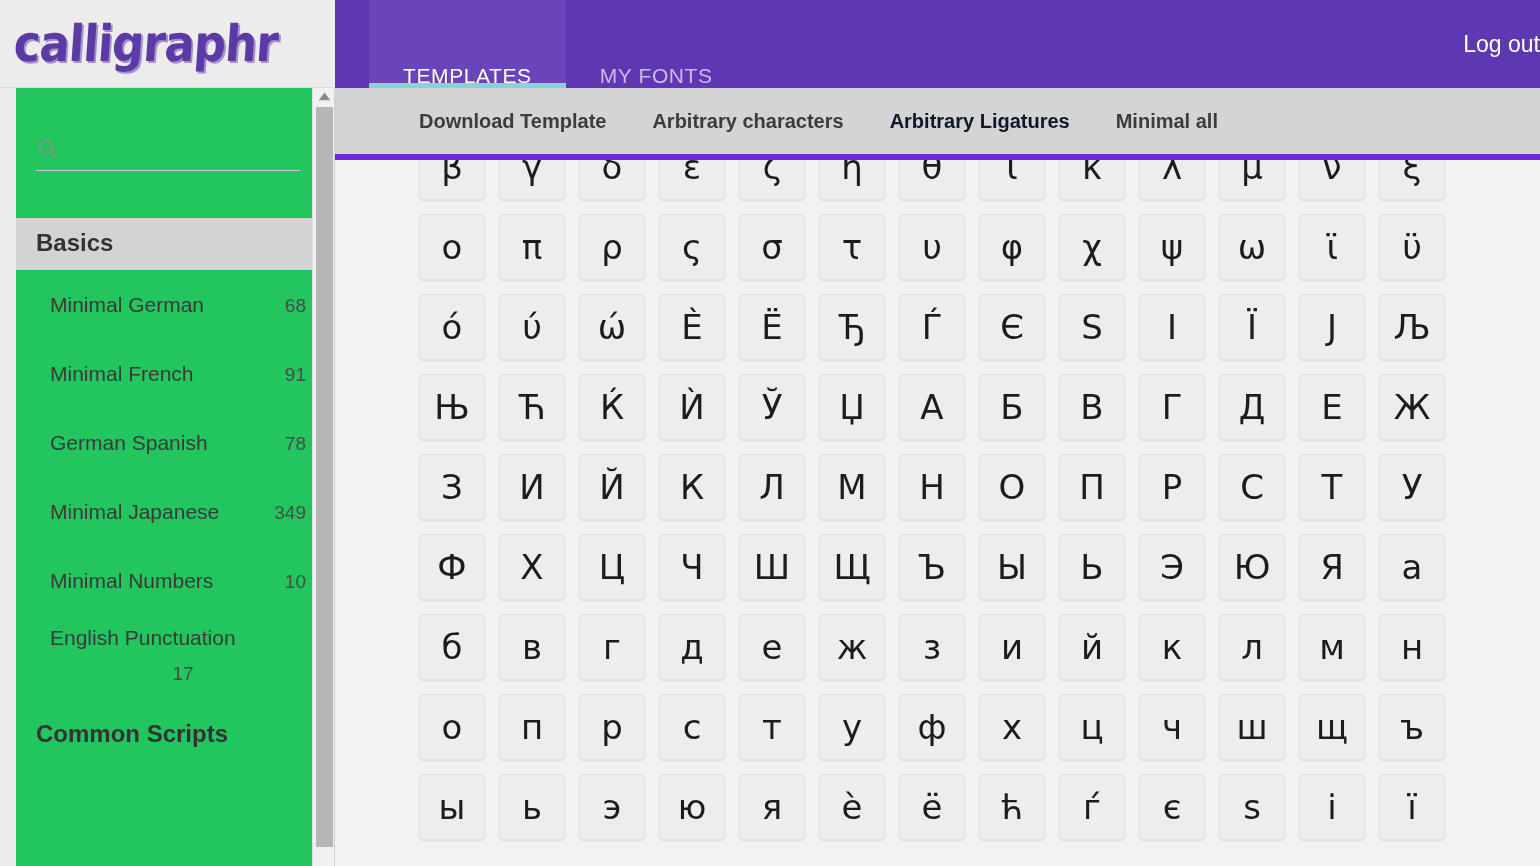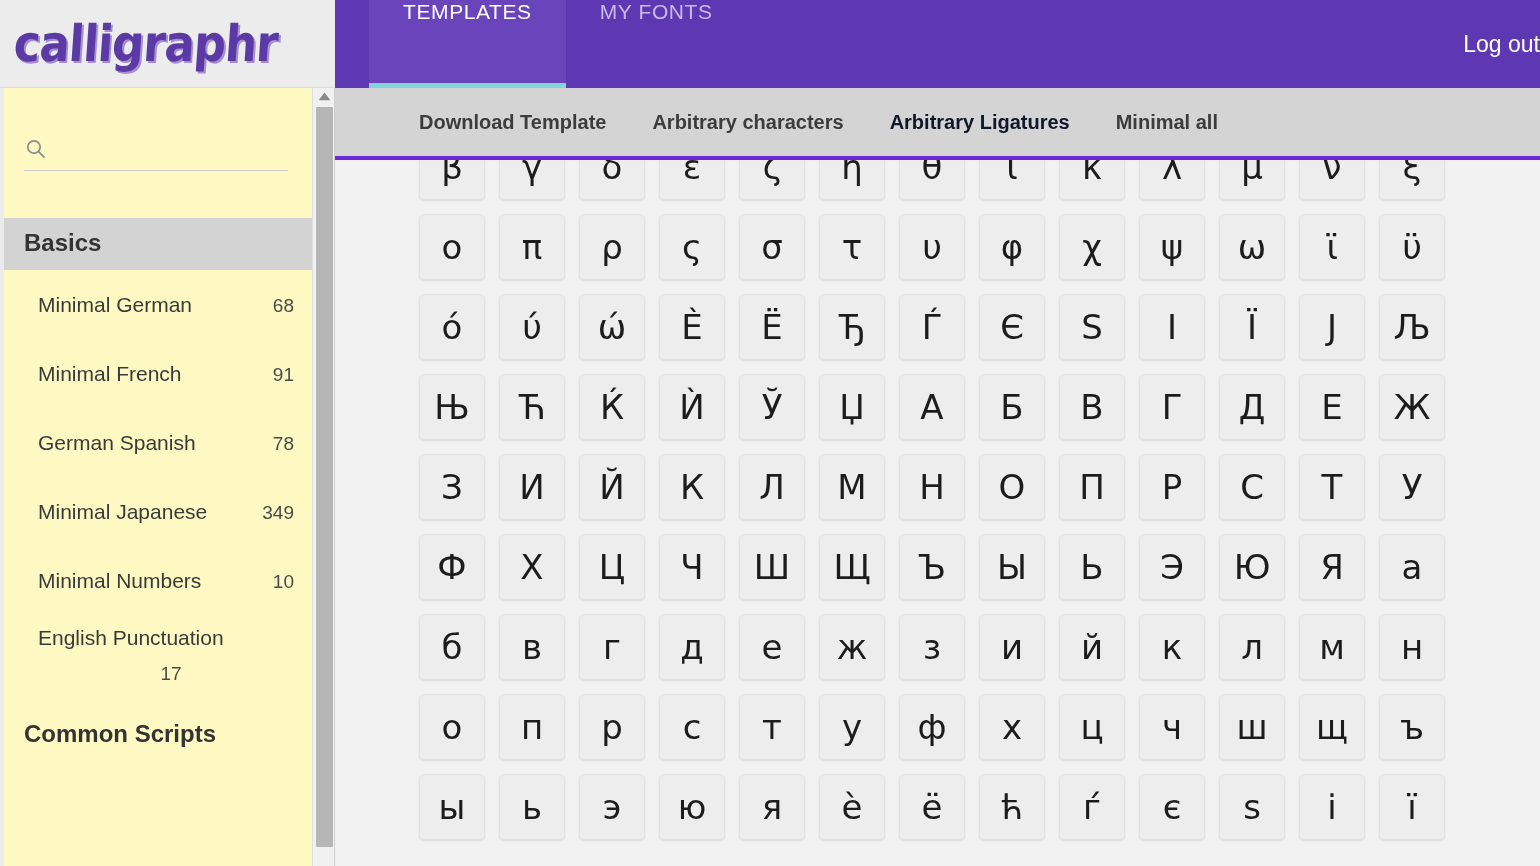--- a/index.html
+++ b/index.html
@@ -43,24 +43,24 @@
     font-weight: 700;
     letter-spacing: -1px;
     color: #5b3aa6;
     transform: skewX(-4deg) scaleY(1.12);
     text-shadow: 2px 2px 0 #a58fcf;
   }
 
   #sidebar-body {
     position: absolute;
     top: 88px;
-    left: 4px;
+    left: 16px;
     width: 312px;
     height: 778px;
-    background: #fef9c3;
+    background: #22c55e;
     overflow: hidden;
   }
 
   #search-wrap {
     height: 130px;
     display: flex;
     align-items: center;
     padding: 0 28px 0 20px;
   }
 
@@ -180,21 +180,21 @@
   #topbar {
     height: 88px;
     background: #5e37b3;
     display: flex;
     align-items: stretch;
     position: relative;
   }
 
   .tab {
     display: flex;
-    align-items: flex-start;
+    align-items: flex-end;
     padding: 0 34px;
     font-size: 21px;
     letter-spacing: 0.6px;
     color: #cbb9e8;
     cursor: pointer;
     position: relative;
     margin-left: 34px;
   }
   .tab + .tab { margin-left: 0; }
 
@@ -220,21 +220,21 @@
     font-size: 23px;
     cursor: pointer;
   }
 
   #toolbar {
     height: 72px;
     background: #d4d4d4;
     display: flex;
     align-items: center;
     padding-left: 84px;
-    border-bottom: 4px solid #6d28d9;
+    border-bottom: 6px solid #6d28d9;
     gap: 46px;
   }
 
   .tool-btn {
     font-size: 20px;
     font-weight: 700;
     color: #3c3c3c;
     cursor: pointer;
     white-space: nowrap;
   }

